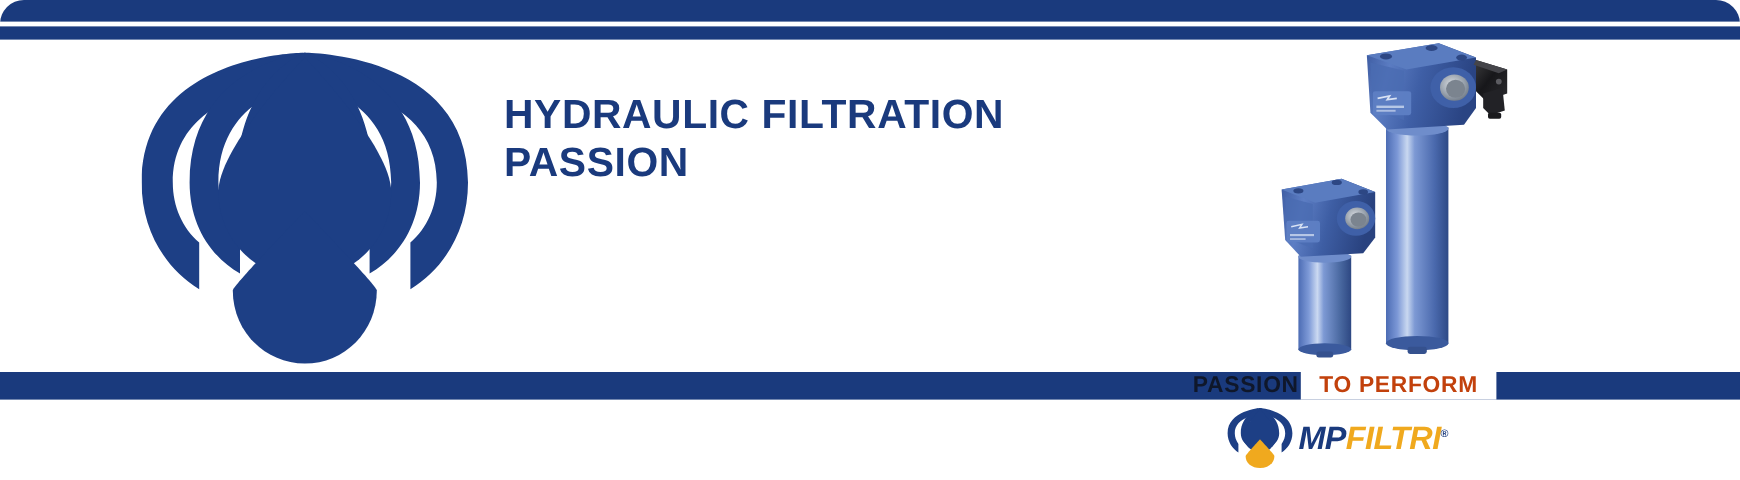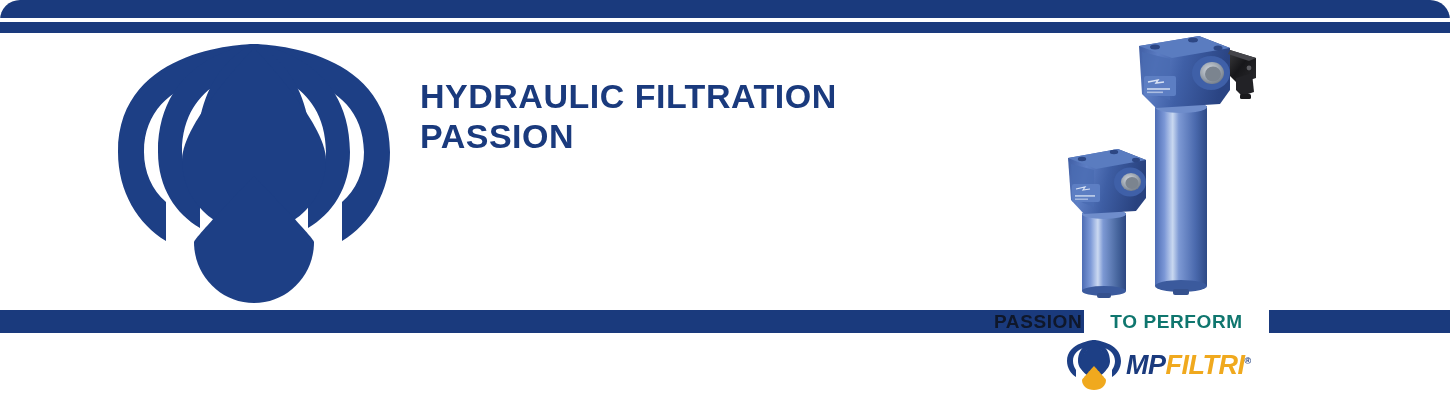--- a/index.html
+++ b/index.html
@@ -92,34 +92,34 @@
   .tagline-a {
     color: #0f172a;
     background: transparent;
     font-size: 19px;
     font-weight: bold;
     letter-spacing: 0.6px;
     padding: 0 2px 0 4px;
     line-height: 23px;
   }
   .tagline-b {
-    color: #0f766e;
+    color: #c2410c;
     background: #ffffff;
     font-size: 19px;
     font-weight: bold;
     letter-spacing: 0.6px;
-    padding: 0 26px;
+    padding: 0 15px;
     line-height: 23px;
     height: 23px;
   }
 
   
   .brand-logo {
     position: absolute;
-    left: 1064px; top: 338px;
+    left: 1020px; top: 338px;
     width: 190px; height: 54px;
     display: flex;
     align-items: center;
   }
   .brand-icon { width: 60px; height: 52px; flex: 0 0 auto; }
   .brand-icon svg { display: block; width: 100%; height: 100%; }
   .brand-word {
     font-size: 27px;
     font-weight: bold;
     font-style: italic;

